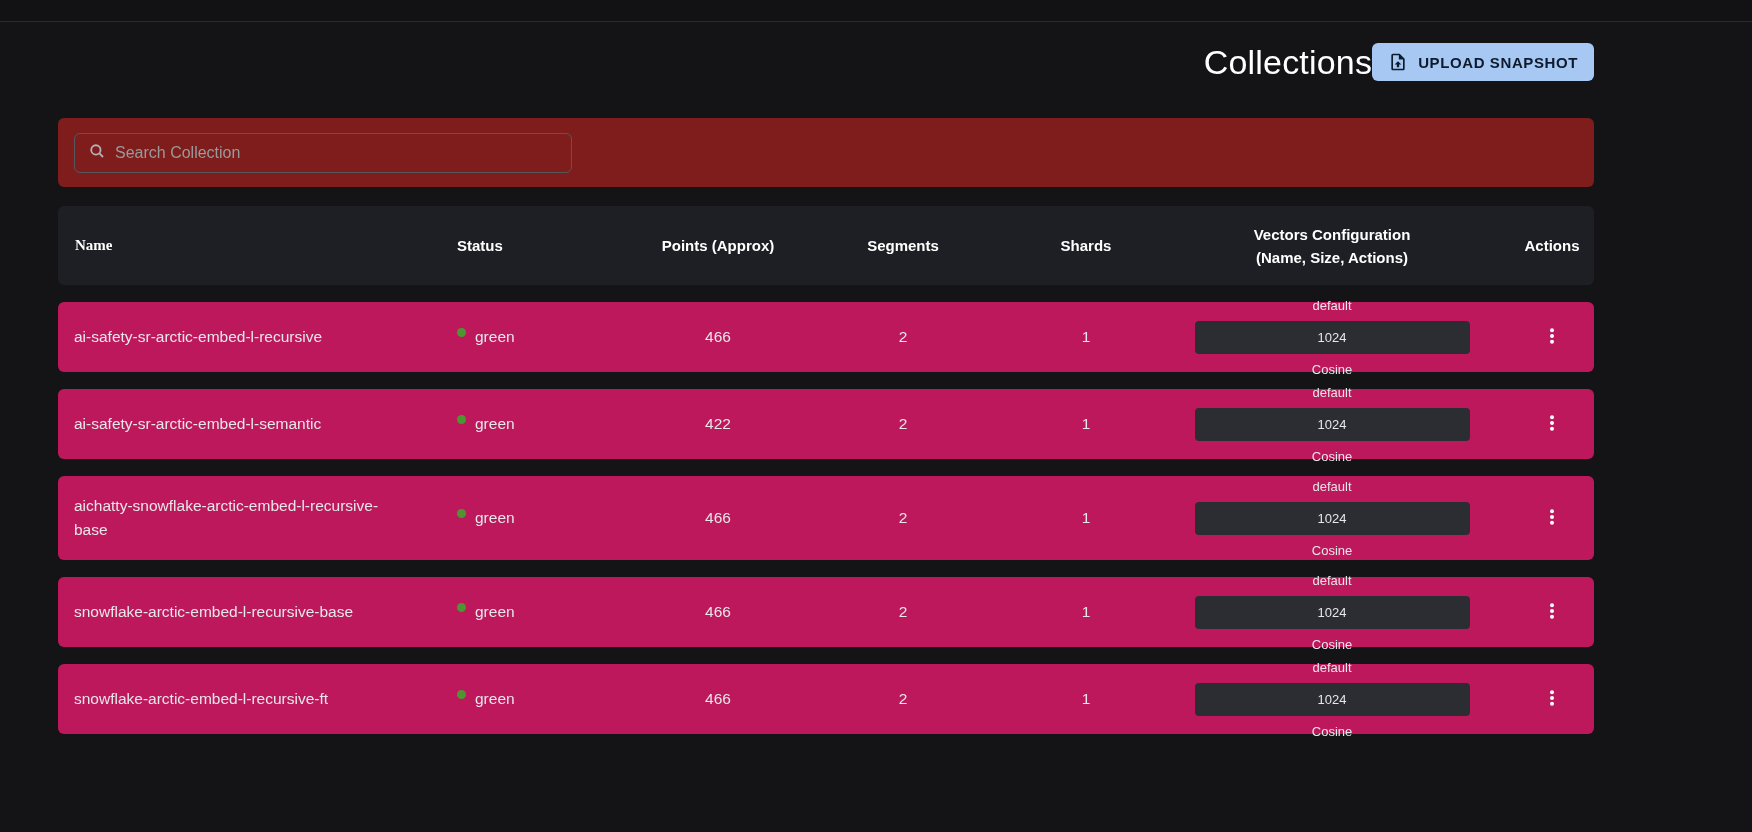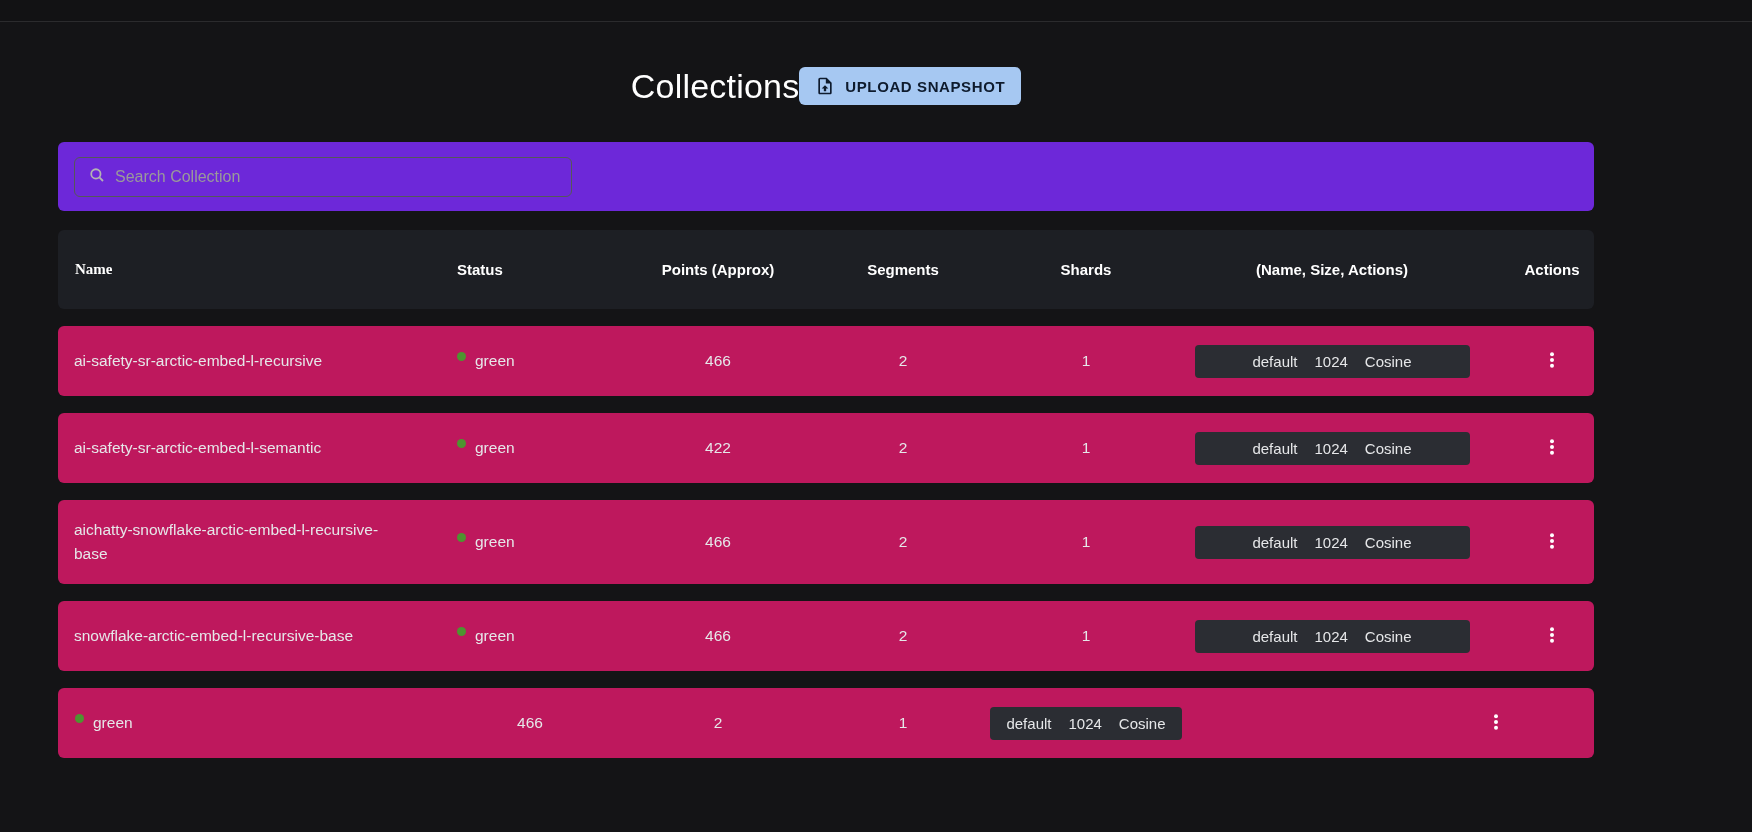--- a/index.html
+++ b/index.html
@@ -11,39 +11,39 @@
   }
   .topbar {
     height:22px; width:100%;
     background:#121214;
     border-bottom:1px solid #2b2b2d;
   }
   .content { width:1536px; margin-left:58px; }
 
   
   .page-header {
-    margin-top:44px;
-    display:flex; justify-content:center; align-items:center;
+    margin-top:20px;
+    display:flex; justify-content:flex-end; align-items:center;
     height:40px;
   }
   .page-title { font-size:34px; font-weight:400; color:#ffffff; letter-spacing:0.2px; }
   .upload-btn {
     display:flex; align-items:center; gap:10px;
     height:38px; padding:16px 16px;
     background:#a6c8f2; color:#0e1b2d;
     border:none; border-radius:6px;
     font-family:inherit; font-size:15px; font-weight:700; letter-spacing:0.6px;
     cursor:pointer;
   }
   .upload-btn svg { display:block; }
 
   
   .search-panel {
     margin-top:36px;
-    background:#6d28d9; border-radius:6px;
+    background:#7f1d1d; border-radius:6px;
     padding:15px 16px; height:69px;
   }
   .search-box {
     width:498px; height:40px;
     border:1px solid #55575b; border-radius:6px;
     display:flex; align-items:center; gap:9px;
     padding:0 13px;
     background:transparent;
   }
   .search-box input {
@@ -83,21 +83,21 @@
   .status-dot {
     width:9px; height:9px; border-radius:50%;
     background:#4e9430; display:inline-block; flex:0 0 auto;
   }
   .td-center { text-align:center; }
   .td-vectors { display:flex; justify-content:center; }
   .vector-chip {
     width:275px; height:33px;
     background:#2b2d33; border-radius:4px;
     display:flex; align-items:center; justify-content:center; gap:17px;
-    font-size:15px; color:#e6e7e9;
+    font-size:13px; color:#e6e7e9;flex-direction:column;
   }
   .td-actions { display:flex; justify-content:center; }
   .kebab-btn {
     width:36px; height:36px; border:none; background:transparent;
     display:flex; align-items:center; justify-content:center;
     cursor:pointer; border-radius:50%;
   }
 </style>
 </head>
 <body>
@@ -131,20 +131,21 @@
   </div>
 
   <div>
     <div class="grid thead">
       <div class="th-name">Name</div>
       <div class="th-status">Status</div>
       <div class="th-center">Points (Approx)</div>
       <div class="th-center">Segments</div>
       <div class="th-center">Shards</div>
       <div class="th-vectors">
+        <div>Vectors Configuration</div>
         <div>(Name, Size, Actions)</div>
       </div>
       <div></div>
       <div class="th-center">Actions</div>
     </div>
 
     <div id="rows">
   <div class="grid trow">
     <div class="td-name">ai-safety-sr-arctic-embed-l-recursive</div>
     <div class="td-status">
@@ -259,20 +260,21 @@
             <circle cx="9" cy="3.2" r="2"></circle>
                   <circle cx="9" cy="9" r="2"></circle>
                   <circle cx="9" cy="14.8" r="2"></circle>
           </svg>
         </span>
       </button>
     </div>
   </div>
 
   <div class="grid trow">
+    <div class="td-name">snowflake-arctic-embed-l-recursive-ft</div>
     <div class="td-status">
       <span class="status-dot" style="background: rgb(78, 148, 48);"></span>
       <span>green</span>
     </div>
     <div class="td-center">466</div>
     <div class="td-center">2</div>
     <div class="td-center">1</div>
     <div class="td-vectors">
       <div class="vector-chip">
         <span>default</span>

